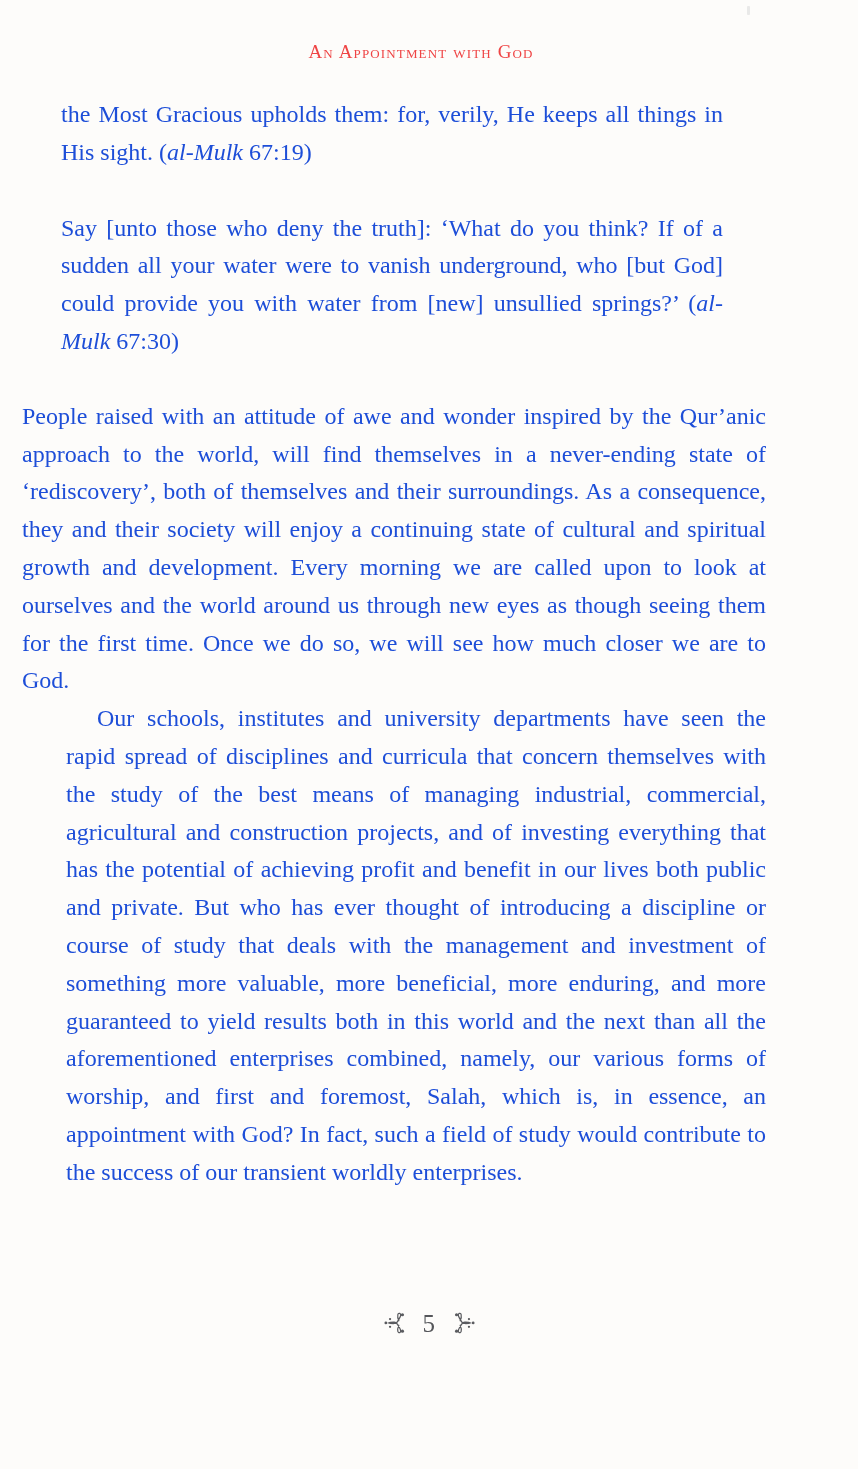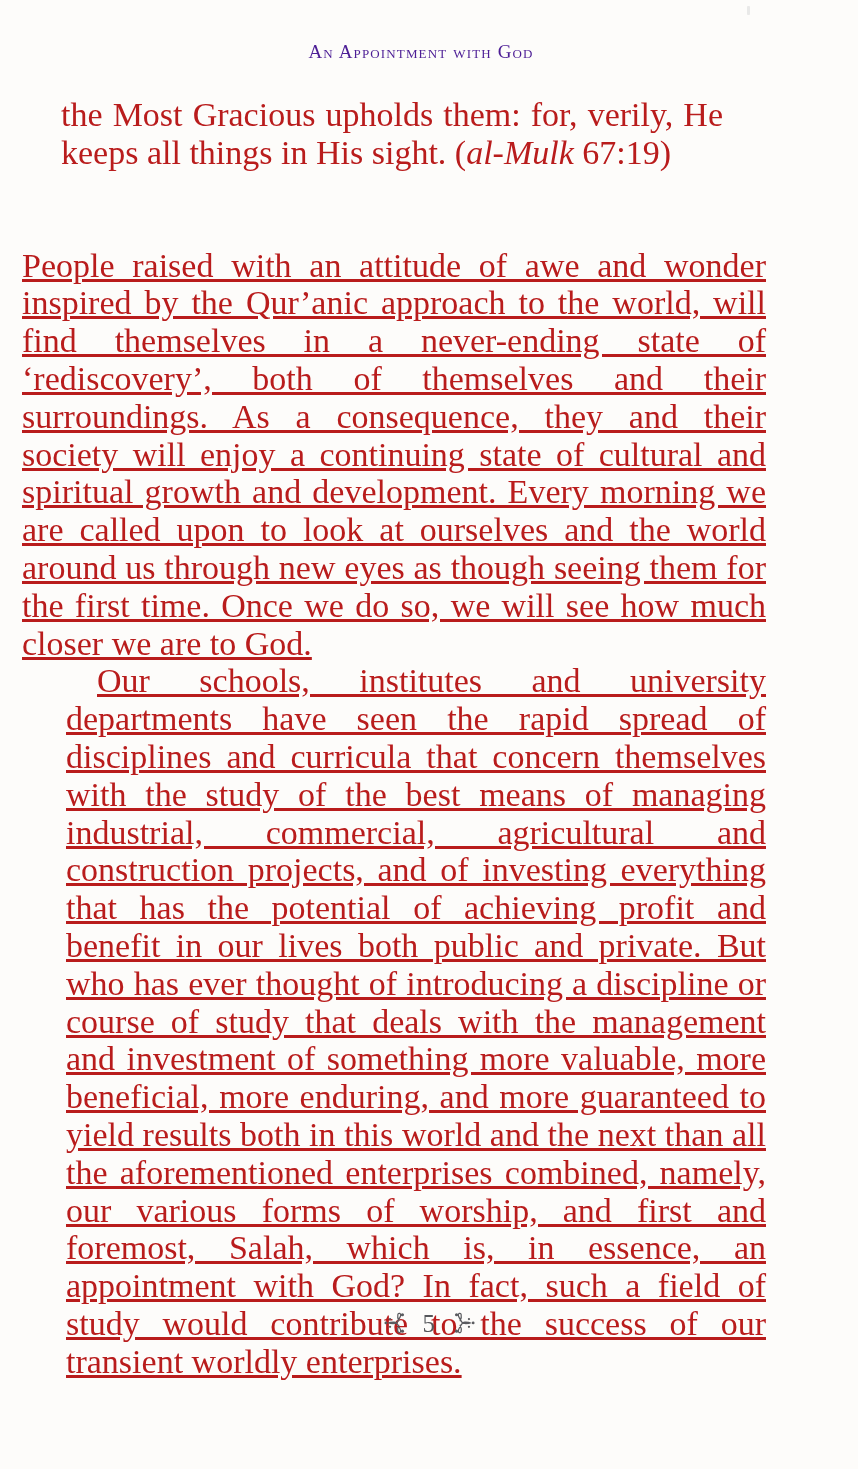--- a/index.html
+++ b/index.html
@@ -38,57 +38,57 @@
 
   
   .running-head {
     position: absolute;
     top: 41px;
     left: 0;
     width: 842px;
     text-align: center;
     font-size: 19px;
     letter-spacing: 1.15px;
-    color: #4c1d95;
+    color: #ef4444;
     font-variant: small-caps;
     white-space: nowrap;
   }
 
   
   .textblock {
     position: absolute;
     top: 96px;
     left: 22px;
     width: 744px;
   }
 
   p {
     margin: 0;
-    font-size: 34px;
+    font-size: 24px;
     line-height: 37.8px;
     text-align: justify;
     text-justify: inter-word;
-    color: #b91c1c;
+    color: #1d4ed8;
     hyphens: none;
   }
 
   
   .quote {
     margin-left: 39px;
     margin-right: 43px;
     text-align: justify;
   }
   .quote-1 { margin-bottom: 0; }
   .quote-gap { height: 38px; }
   .quote-2 { margin-bottom: 0; }
 
   
   .block-gap { height: 37px; }
 
-  .body-para { text-align: justify; text-decoration: underline; }
+  .body-para { text-align: justify; }
   .body-para.indented { text-indent: 31px; margin-left: 44px; }
 
   em, .ital {
     font-style: italic;
   }
 
   
   .folio {
     position: absolute;
     top: 1310px;
@@ -121,20 +121,21 @@
   <div class="scan-speck"></div>
 
   <div class="running-head">An Appointment with God</div>
 
   <div class="textblock">
 
     <p class="quote quote-1"><span>the Most Gracious upholds them: for, verily, He keeps all things in His sight. (</span><em>al-Mulk</em><span> 67:19)</span></p>
 
     <div class="quote-gap"></div>
 
+    <p class="quote quote-2"><span>Say [unto those who deny the truth]: ‘What do you think? If of a sudden all your water were to vanish underground, who [but God] could provide you with water from [new] unsullied springs?’ (</span><em>al-Mulk</em><span> 67:30)</span></p>
 
     <div class="block-gap"></div>
 
     <p class="body-para">People raised with an attitude of awe and wonder inspired by the Qur’anic approach to the world, will find themselves in a never-ending state of ‘rediscovery’, both of themselves and their surroundings. As a consequence, they and their society will enjoy a continuing state of cultural and spiritual growth and development. Every morning we are called upon to look at ourselves and the world around us through new eyes as though seeing them for the first time. Once we do so, we will see how much closer we are to God.</p>
 
     <p class="body-para indented">Our schools, institutes and university departments have seen the rapid spread of disciplines and curricula that concern themselves with the study of the best means of managing industrial, commercial, agricultural and construction projects, and of investing everything that has the potential of achieving profit and benefit in our lives both public and private. But who has ever thought of introducing a discipline or course of study that deals with the management and investment of something more valuable, more beneficial, more enduring, and more guaranteed to yield results both in this world and the next than all the aforementioned enterprises combined, namely, our various forms of worship, and first and foremost, Salah, which is, in essence, an appointment with God? In fact, such a field of study would contribute to the success of our transient worldly enterprises.</p>
 
   </div>
 
   <div class="folio">

